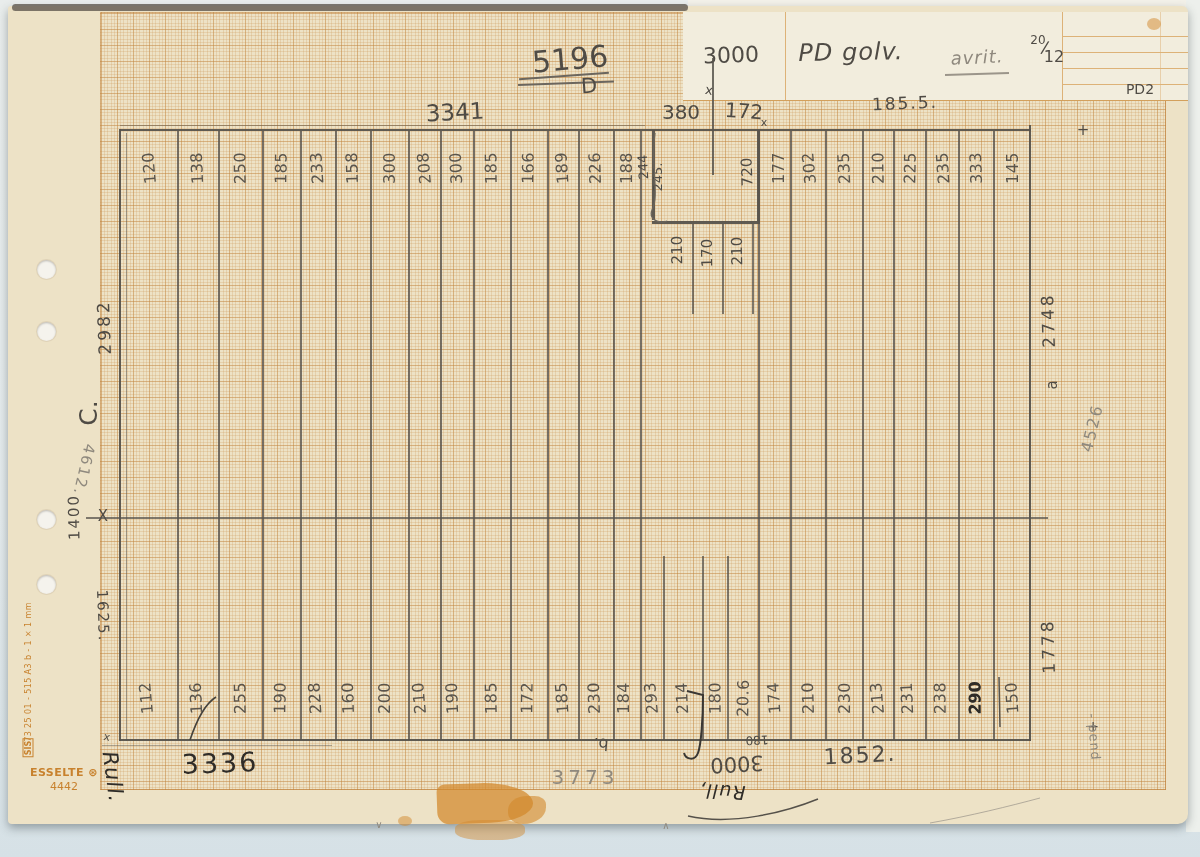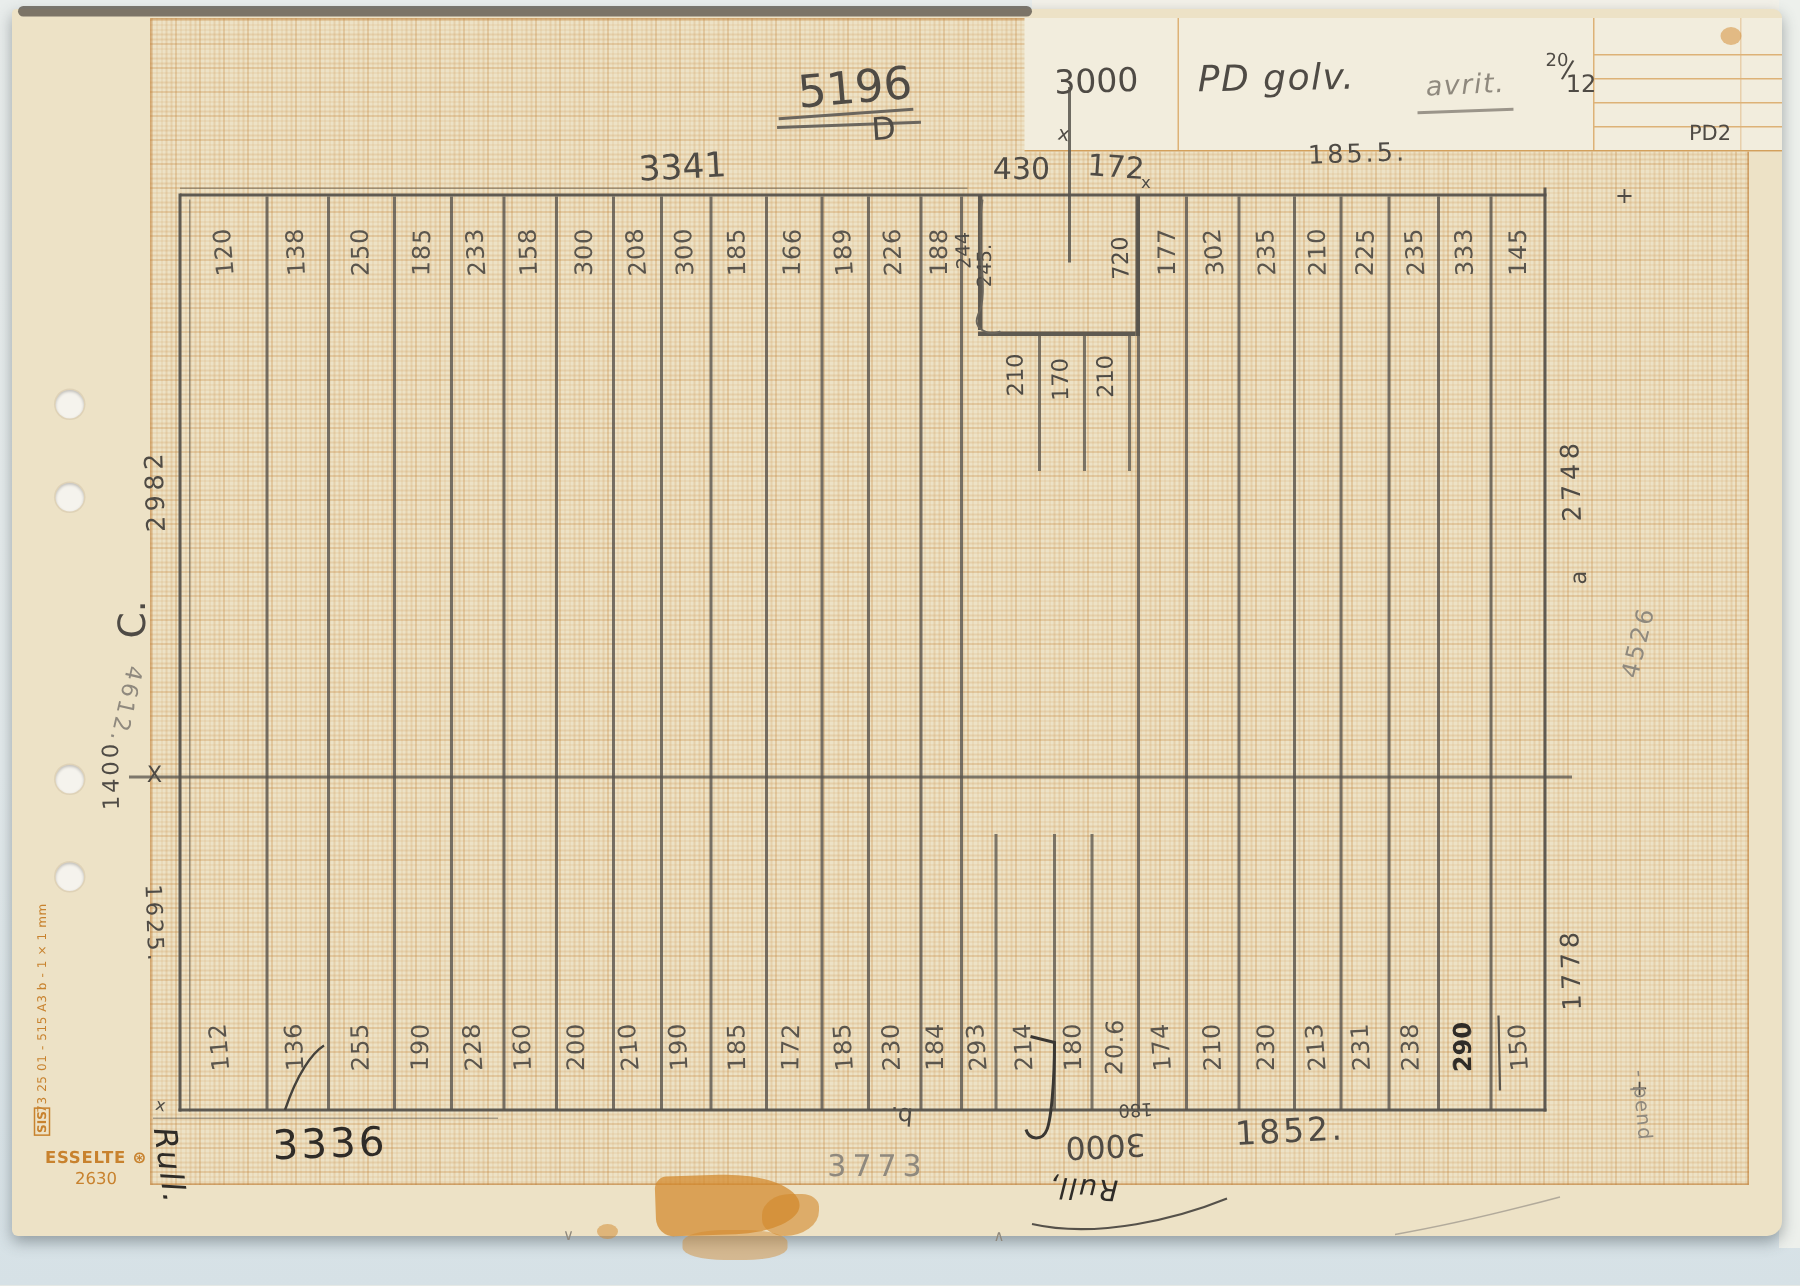--- a/index.html
+++ b/index.html
@@ -67,21 +67,21 @@
   <div class="hole" style="left:37px;top:260px"></div>
   <div class="hole" style="left:37px;top:322px"></div>
   <div class="hole" style="left:37px;top:510px"></div>
   <div class="hole" style="left:37px;top:575px"></div>
 
   <div class="lbl pencil" style="left:570px;top:59px;font-size:30px;transform:translate(-50%,-50%) rotate(-5deg)">5196</div>
   <div class="uline" style="left:564px;top:76px;width:90px;transform:translate(-50%,-50%) rotate(-4deg)"></div>
   <div class="uline" style="left:566px;top:83px;width:96px;height:1.5px;transform:translate(-50%,-50%) rotate(-2deg)"></div>
   <div class="lbl pencil" style="left:589px;top:86px;font-size:21px;transform:translate(-50%,-50%) rotate(-4deg)">D</div>
   <div class="lbl pencil" style="left:455px;top:112px;font-size:23px;transform:translate(-50%,-50%) rotate(-3deg)">3341</div>
-  <div class="lbl pencil" style="left:681px;top:112px;font-size:20px">430</div>
+  <div class="lbl pencil" style="left:681px;top:112px;font-size:20px">380</div>
   <div class="lbl pencil" style="left:744px;top:111px;font-size:20px;transform:translate(-50%,-50%) rotate(4deg)">172</div>
   <div class="lbl pencil" style="left:764px;top:122px;font-size:11px">x</div>
   <div class="lbl pencil" style="left:905px;top:103px;font-size:17px;letter-spacing:2px;transform:translate(-50%,-50%) rotate(-2deg)">185.5.</div>
   <div class="lbl pencil" style="left:709px;top:90px;font-size:13px;transform:translate(-50%,-50%) rotate(10deg)">x</div>
   <div class="lbl pencil" style="left:1083px;top:130px;font-size:15px">+</div>
 
   <div class="lbl pencil" style="left:104px;top:327px;font-size:17px;letter-spacing:3px;transform:translate(-50%,-50%) rotate(-92deg)">2982</div>
   <div class="lbl pencil" style="left:88px;top:413px;font-size:25px;transform:translate(-50%,-50%) rotate(-90deg)">C.</div>
   <div class="lbl light" style="left:84px;top:470px;font-size:15px;letter-spacing:2px;transform:translate(-50%,-50%) rotate(103deg)">4612.</div>
   <div class="lbl pencil" style="left:74px;top:517px;font-size:15px;letter-spacing:2px;transform:translate(-50%,-50%) rotate(-91deg)">1400</div>
@@ -103,21 +103,21 @@
   <div class="lbl pencil" style="left:601px;top:744px;font-size:16px;transform:translate(-50%,-50%) rotate(185deg)">b.</div>
   <div class="lbl pencil" style="left:737px;top:764px;font-size:21px;transform:translate(-50%,-50%) rotate(177deg)">3000</div>
   <div class="lbl pencil" style="left:757px;top:740px;font-size:12px;transform:translate(-50%,-50%) rotate(177deg)">180</div>
   <div class="lbl ink hand" style="left:722px;top:792px;font-size:19px;transform:translate(-50%,-50%) rotate(183deg)">Rull,</div>
   <div class="lbl light" style="left:379px;top:824px;font-size:10px">∨</div>
   <div class="lbl light" style="left:666px;top:825px;font-size:10px">∧</div>
 
   <div class="lbl orange" style="left:28px;top:672px;font-size:8px;letter-spacing:.4px;transform:translate(-50%,-50%) rotate(-90deg)">73 25 01 - 515 A3 b - 1 × 1 mm</div>
   <div class="lbl orange" style="left:28px;top:748px;font-size:8px;font-weight:bold;border:1px solid #c8822e;padding:0 1px;transform:translate(-50%,-50%) rotate(-90deg)">SIS</div>
   <div class="lbl orange" style="left:64px;top:772px;font-size:11px;font-weight:bold;letter-spacing:.5px"><span>ESSELTE</span> <span>⊛</span></div>
-  <div class="lbl orange" style="left:64px;top:786px;font-size:11px">2630</div>
+  <div class="lbl orange" style="left:64px;top:786px;font-size:11px">4442</div>
 
   <div class="stain" style="left:437px;top:783px;width:96px;height:40px;opacity:.72;border-radius:8px 55% 45% 12px;transform:rotate(-2deg)"></div>
   <div class="stain" style="left:455px;top:820px;width:70px;height:20px;opacity:.45;border-radius:40%"></div>
   <div class="stain" style="left:508px;top:796px;width:38px;height:28px;opacity:.6;border-radius:50% 30% 60% 40%"></div>
   <div class="stain" style="left:398px;top:816px;width:14px;height:10px;opacity:.5;border-radius:50%"></div>
   <div class="stain" style="left:1147px;top:18px;width:14px;height:12px;opacity:.5;border-radius:50%"></div>
 
   <div id="draw">
       <div class="line" style="left:120px;top:129px;width:911px;height:2.2px;opacity:0.95"></div>
       <div class="line" style="left:120px;top:125px;width:525px;height:1px;opacity:0.5"></div>

